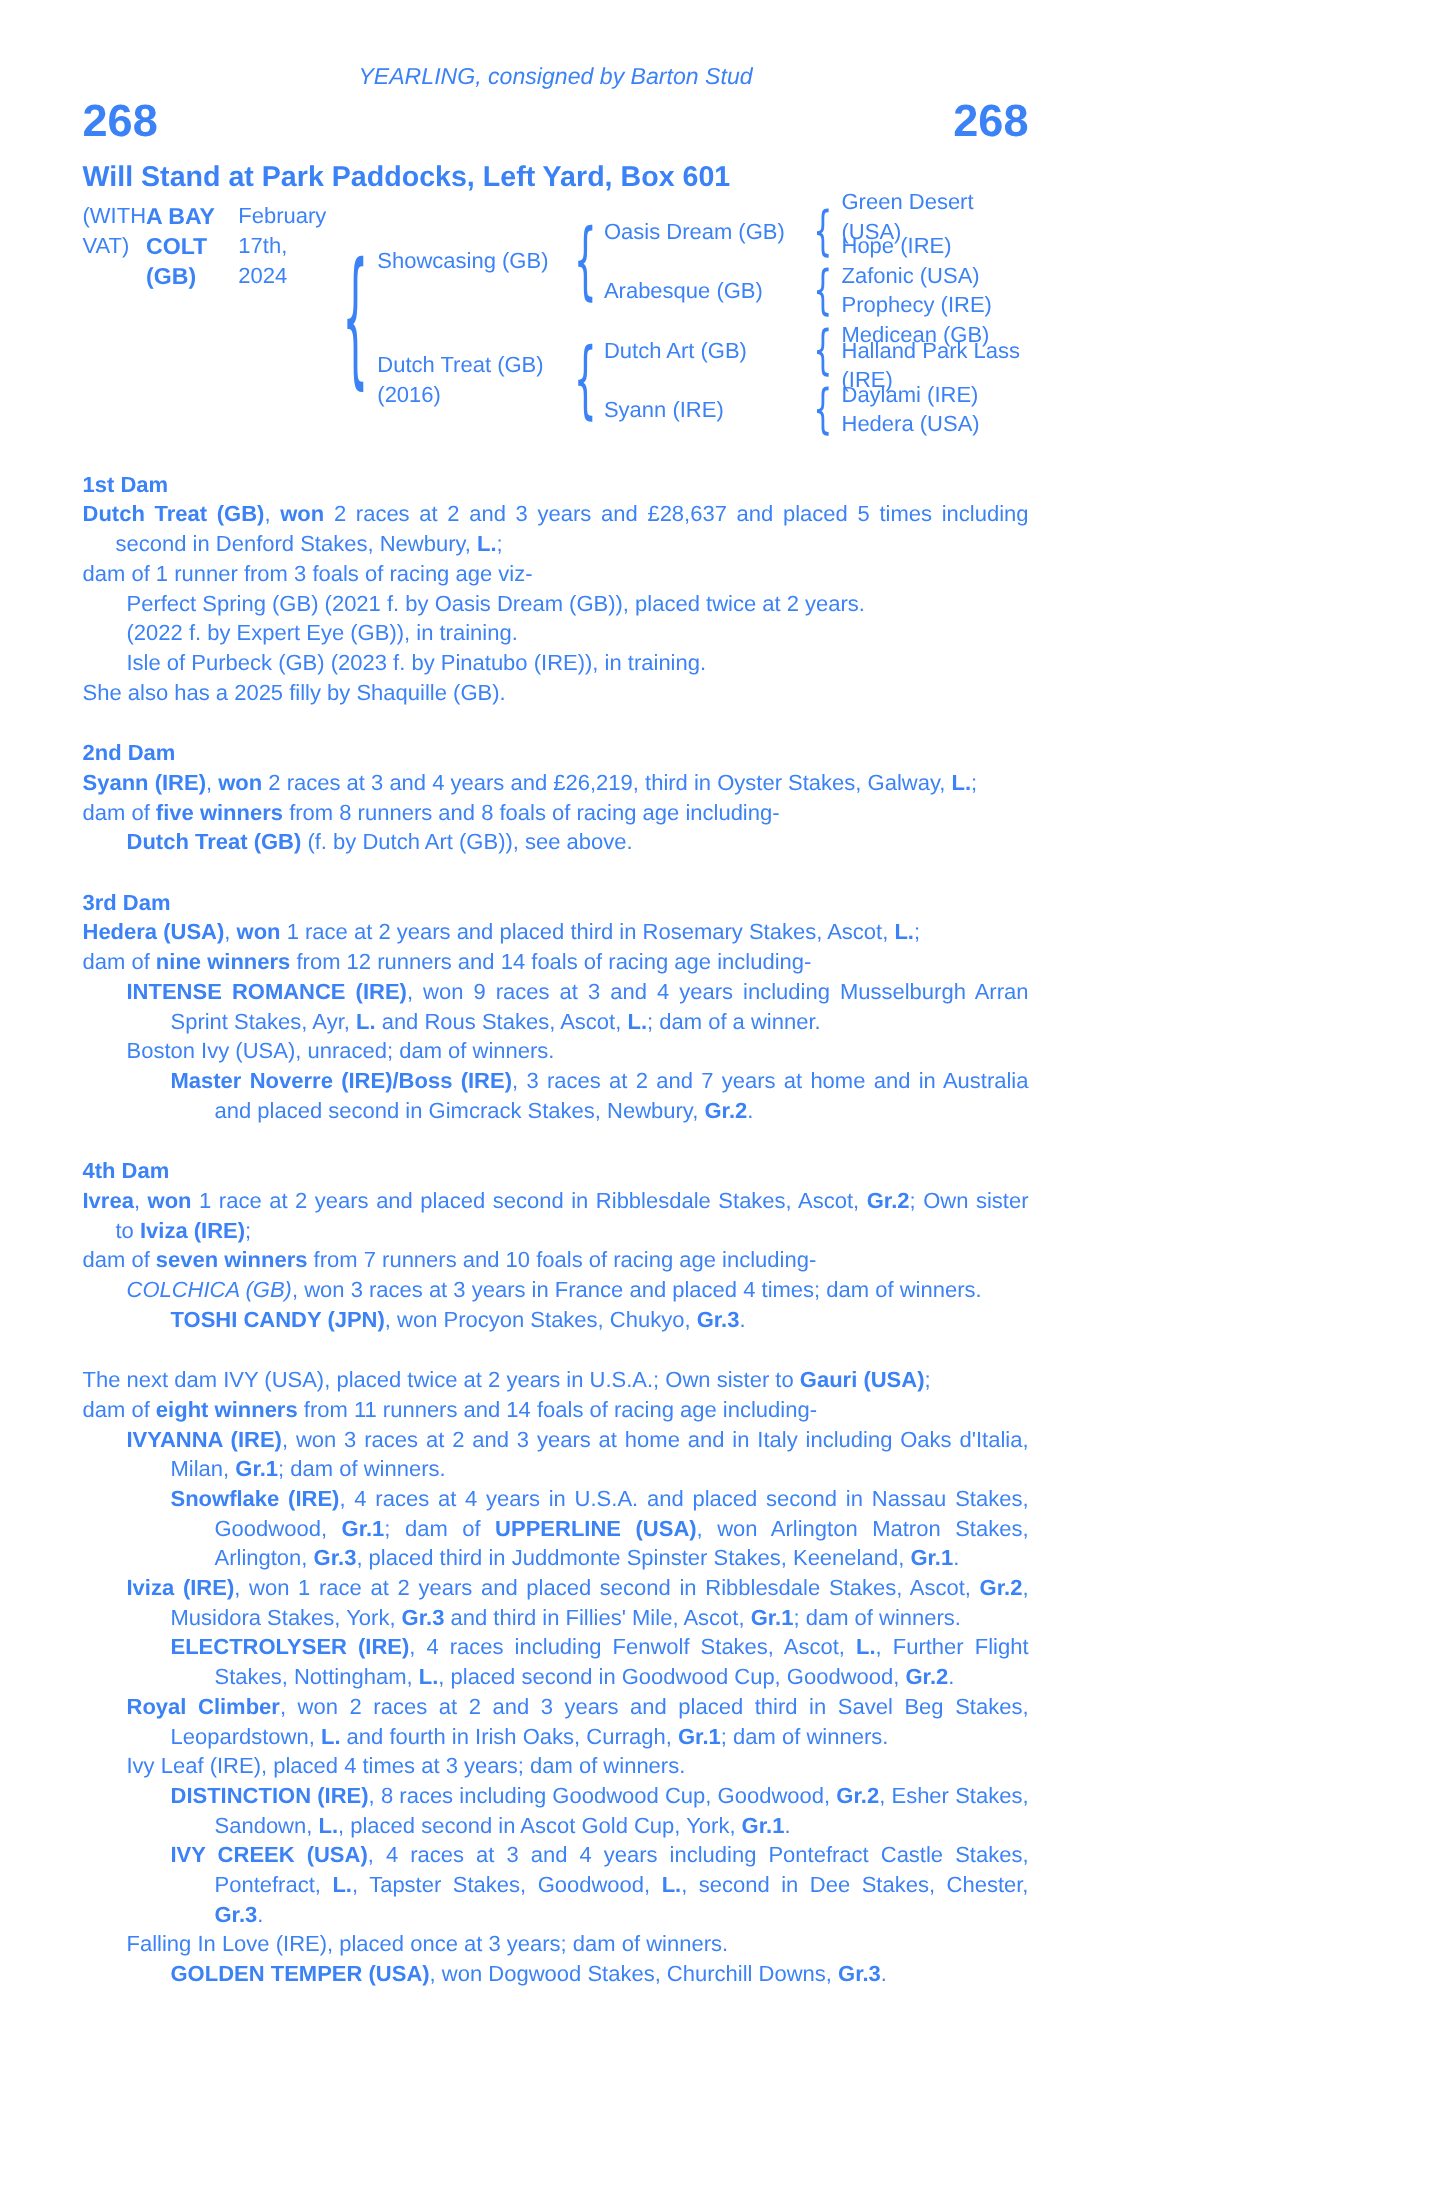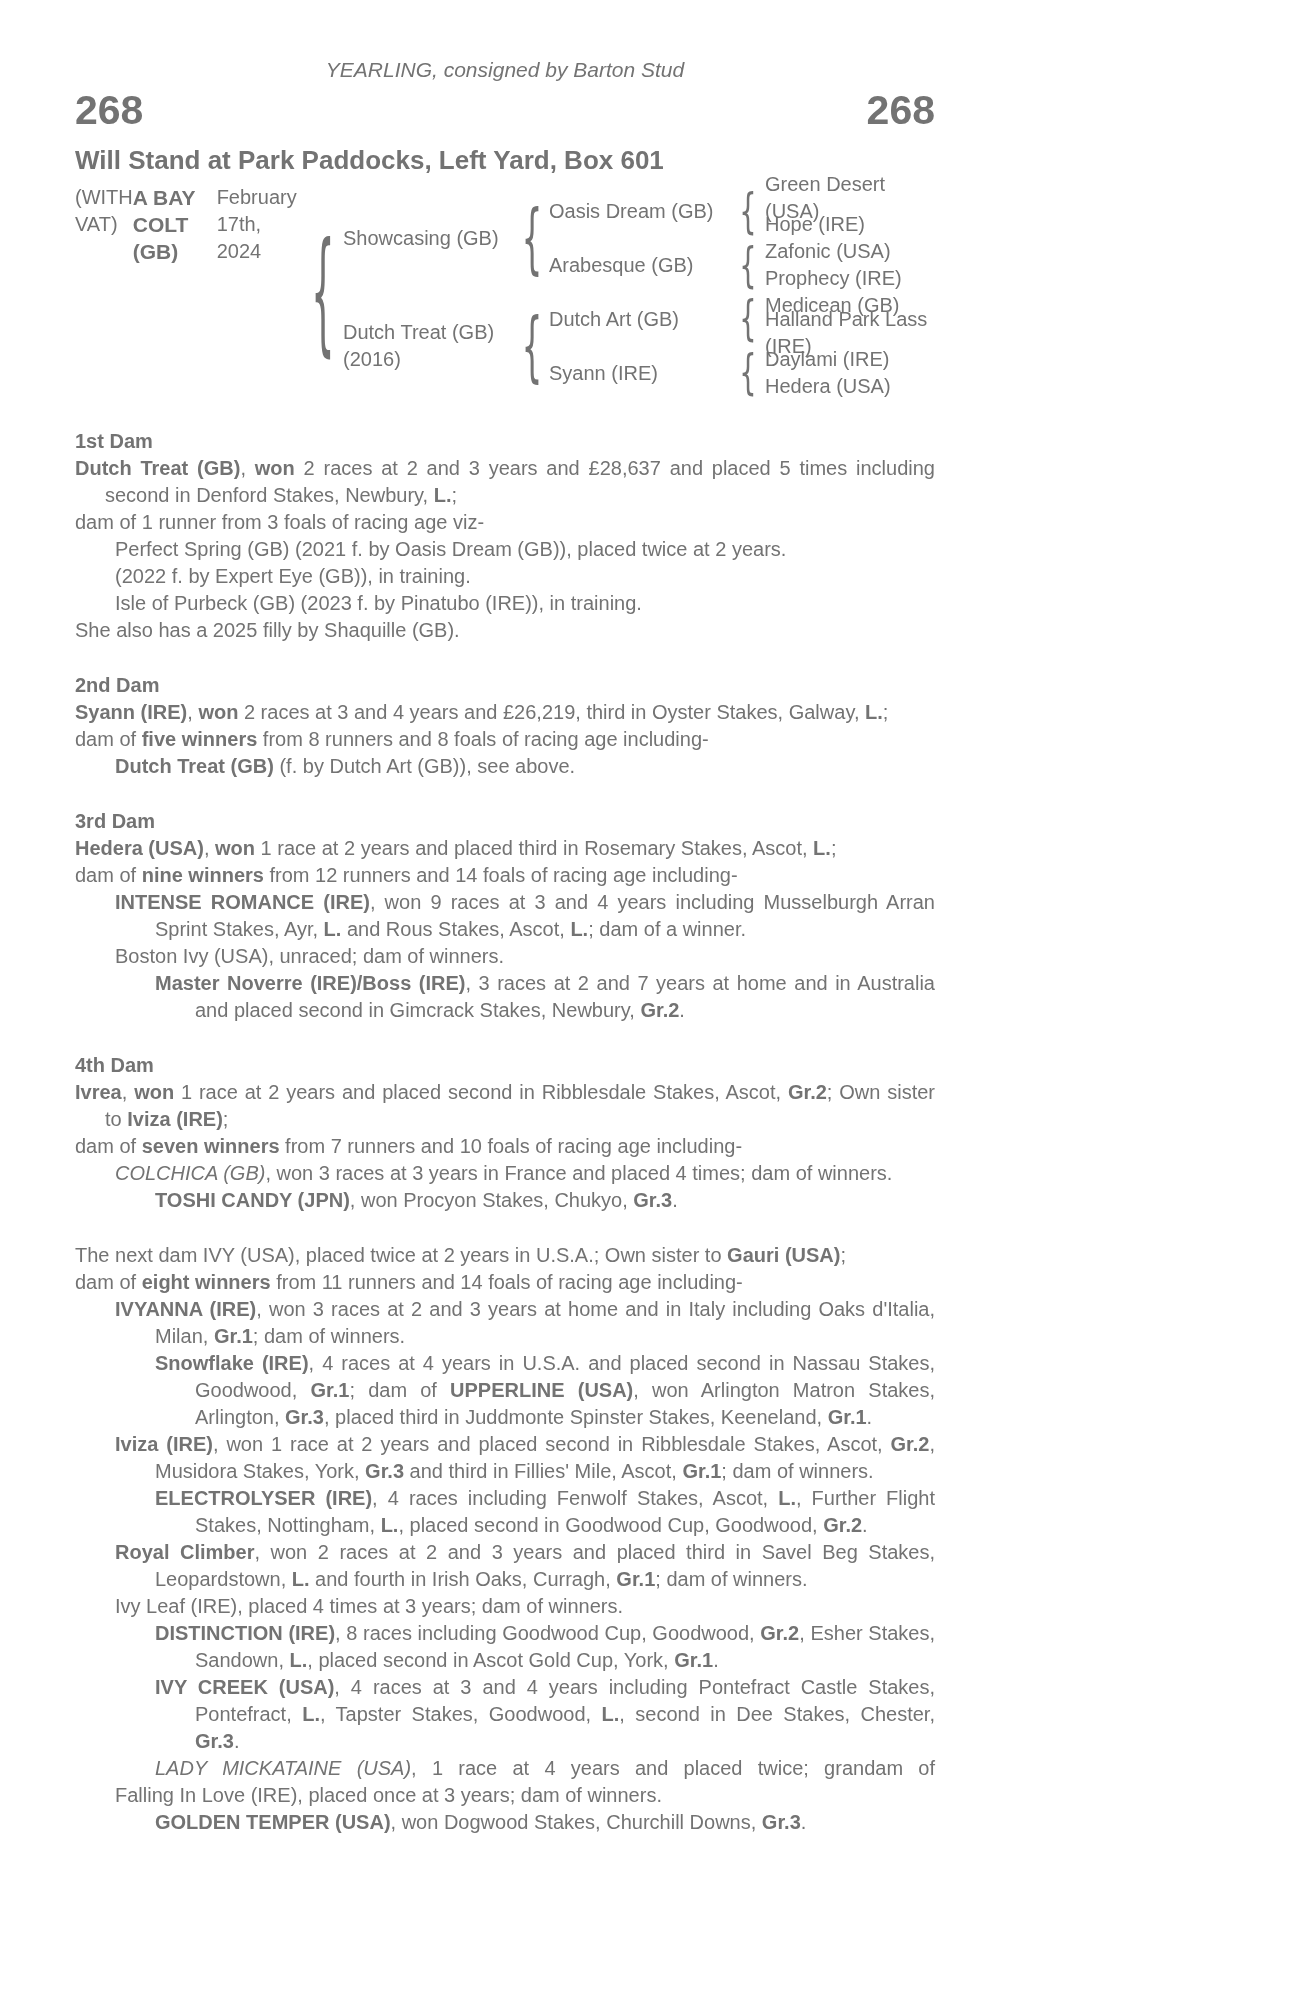--- a/index.html
+++ b/index.html
@@ -1,20 +1,20 @@
 <!DOCTYPE html>
 <html><head>
 <meta charset="utf-8">
 <style>
   html,body { margin:0; padding:0; background:#ffffff; }
   .page {
     position:relative;
     width:1315px; height:2000px;
     background:#ffffff;
-    color:#737373;
+    color:#3b82f6;
     font-family:"Liberation Sans", sans-serif;
     font-size:20px;
     line-height:27px;
     overflow:hidden;
   }
   .content { position:absolute; left:75px; top:0; width:860px; }
 
   .consignor { margin-top:56px; text-align:center; font-style:italic; font-size:21px; }
   .lot-row { display:flex; justify-content:space-between; font-weight:bold; font-size:41px; line-height:46px; margin-top:4px; }
   .stand { font-weight:bold; font-size:26px; margin-top:14px; }
@@ -157,20 +157,19 @@
           <p class="p i0"><span>The next dam IVY (USA), placed twice at 2 years in U.S.A.; Own sister to </span><span class="b">Gauri (USA)</span><span>;</span></p>
           <p class="p i0"><span>dam of </span><span class="b">eight winners</span><span> from 11 runners and 14 foals of racing age including-</span></p>
           <p class="p i1"><span class="b">IVYANNA (IRE)</span><span>, won 3 races at 2 and 3 years at home and in Italy including Oaks d'Italia, Milan, </span><span class="b">Gr.1</span><span>; dam of winners.</span></p>
           <p class="p i2"><span class="b">Snowflake (IRE)</span><span>, 4 races at 4 years in U.S.A. and placed second in Nassau Stakes, Goodwood, </span><span class="b">Gr.1</span><span>; dam of </span><span class="b">UPPERLINE (USA)</span><span>, won Arlington Matron Stakes, Arlington, </span><span class="b">Gr.3</span><span>, placed third in Juddmonte Spinster Stakes, Keeneland, </span><span class="b">Gr.1</span><span>.</span></p>
           <p class="p i1"><span class="b">Iviza (IRE)</span><span>, won 1 race at 2 years and placed second in Ribblesdale Stakes, Ascot, </span><span class="b">Gr.2</span><span>, Musidora Stakes, York, </span><span class="b">Gr.3</span><span> and third in Fillies' Mile, Ascot, </span><span class="b">Gr.1</span><span>; dam of winners.</span></p>
           <p class="p i2"><span class="b">ELECTROLYSER (IRE)</span><span>, 4 races including Fenwolf Stakes, Ascot, </span><span class="b">L.</span><span>, Further Flight Stakes, Nottingham, </span><span class="b">L.</span><span>, placed second in Goodwood Cup, Goodwood, </span><span class="b">Gr.2</span><span>.</span></p>
           <p class="p i1"><span class="b">Royal Climber</span><span>, won 2 races at 2 and 3 years and placed third in Savel Beg Stakes, Leopardstown, </span><span class="b">L.</span><span> and fourth in Irish Oaks, Curragh, </span><span class="b">Gr.1</span><span>; dam of winners.</span></p>
           <p class="p i1"><span>Ivy Leaf (IRE), placed 4 times at 3 years; dam of winners.</span></p>
           <p class="p i2"><span class="b">DISTINCTION (IRE)</span><span>, 8 races including Goodwood Cup, Goodwood, </span><span class="b">Gr.2</span><span>, Esher Stakes, Sandown, </span><span class="b">L.</span><span>, placed second in Ascot Gold Cup, York, </span><span class="b">Gr.1</span><span>.</span></p>
           <p class="p i2"><span class="b">IVY CREEK (USA)</span><span>, 4 races at 3 and 4 years including Pontefract Castle Stakes, Pontefract, </span><span class="b">L.</span><span>, Tapster Stakes, Goodwood, </span><span class="b">L.</span><span>, second in Dee Stakes, Chester, </span><span class="b">Gr.3</span><span>.</span></p>
-          <p class="p i2 jl"><span class="it">LADY MICKATAINE (USA)</span><span>, 1 race at 4 years and placed twice; grandam of</span></p>
           <p class="p i1"><span>Falling In Love (IRE), placed once at 3 years; dam of winners.</span></p>
           <p class="p i2"><span class="b">GOLDEN TEMPER (USA)</span><span>, won Dogwood Stakes, Churchill Downs, </span><span class="b">Gr.3</span><span>.</span></p>
         </div>
       </div>
 
   </div>
 </div>
 
 </body></html>

